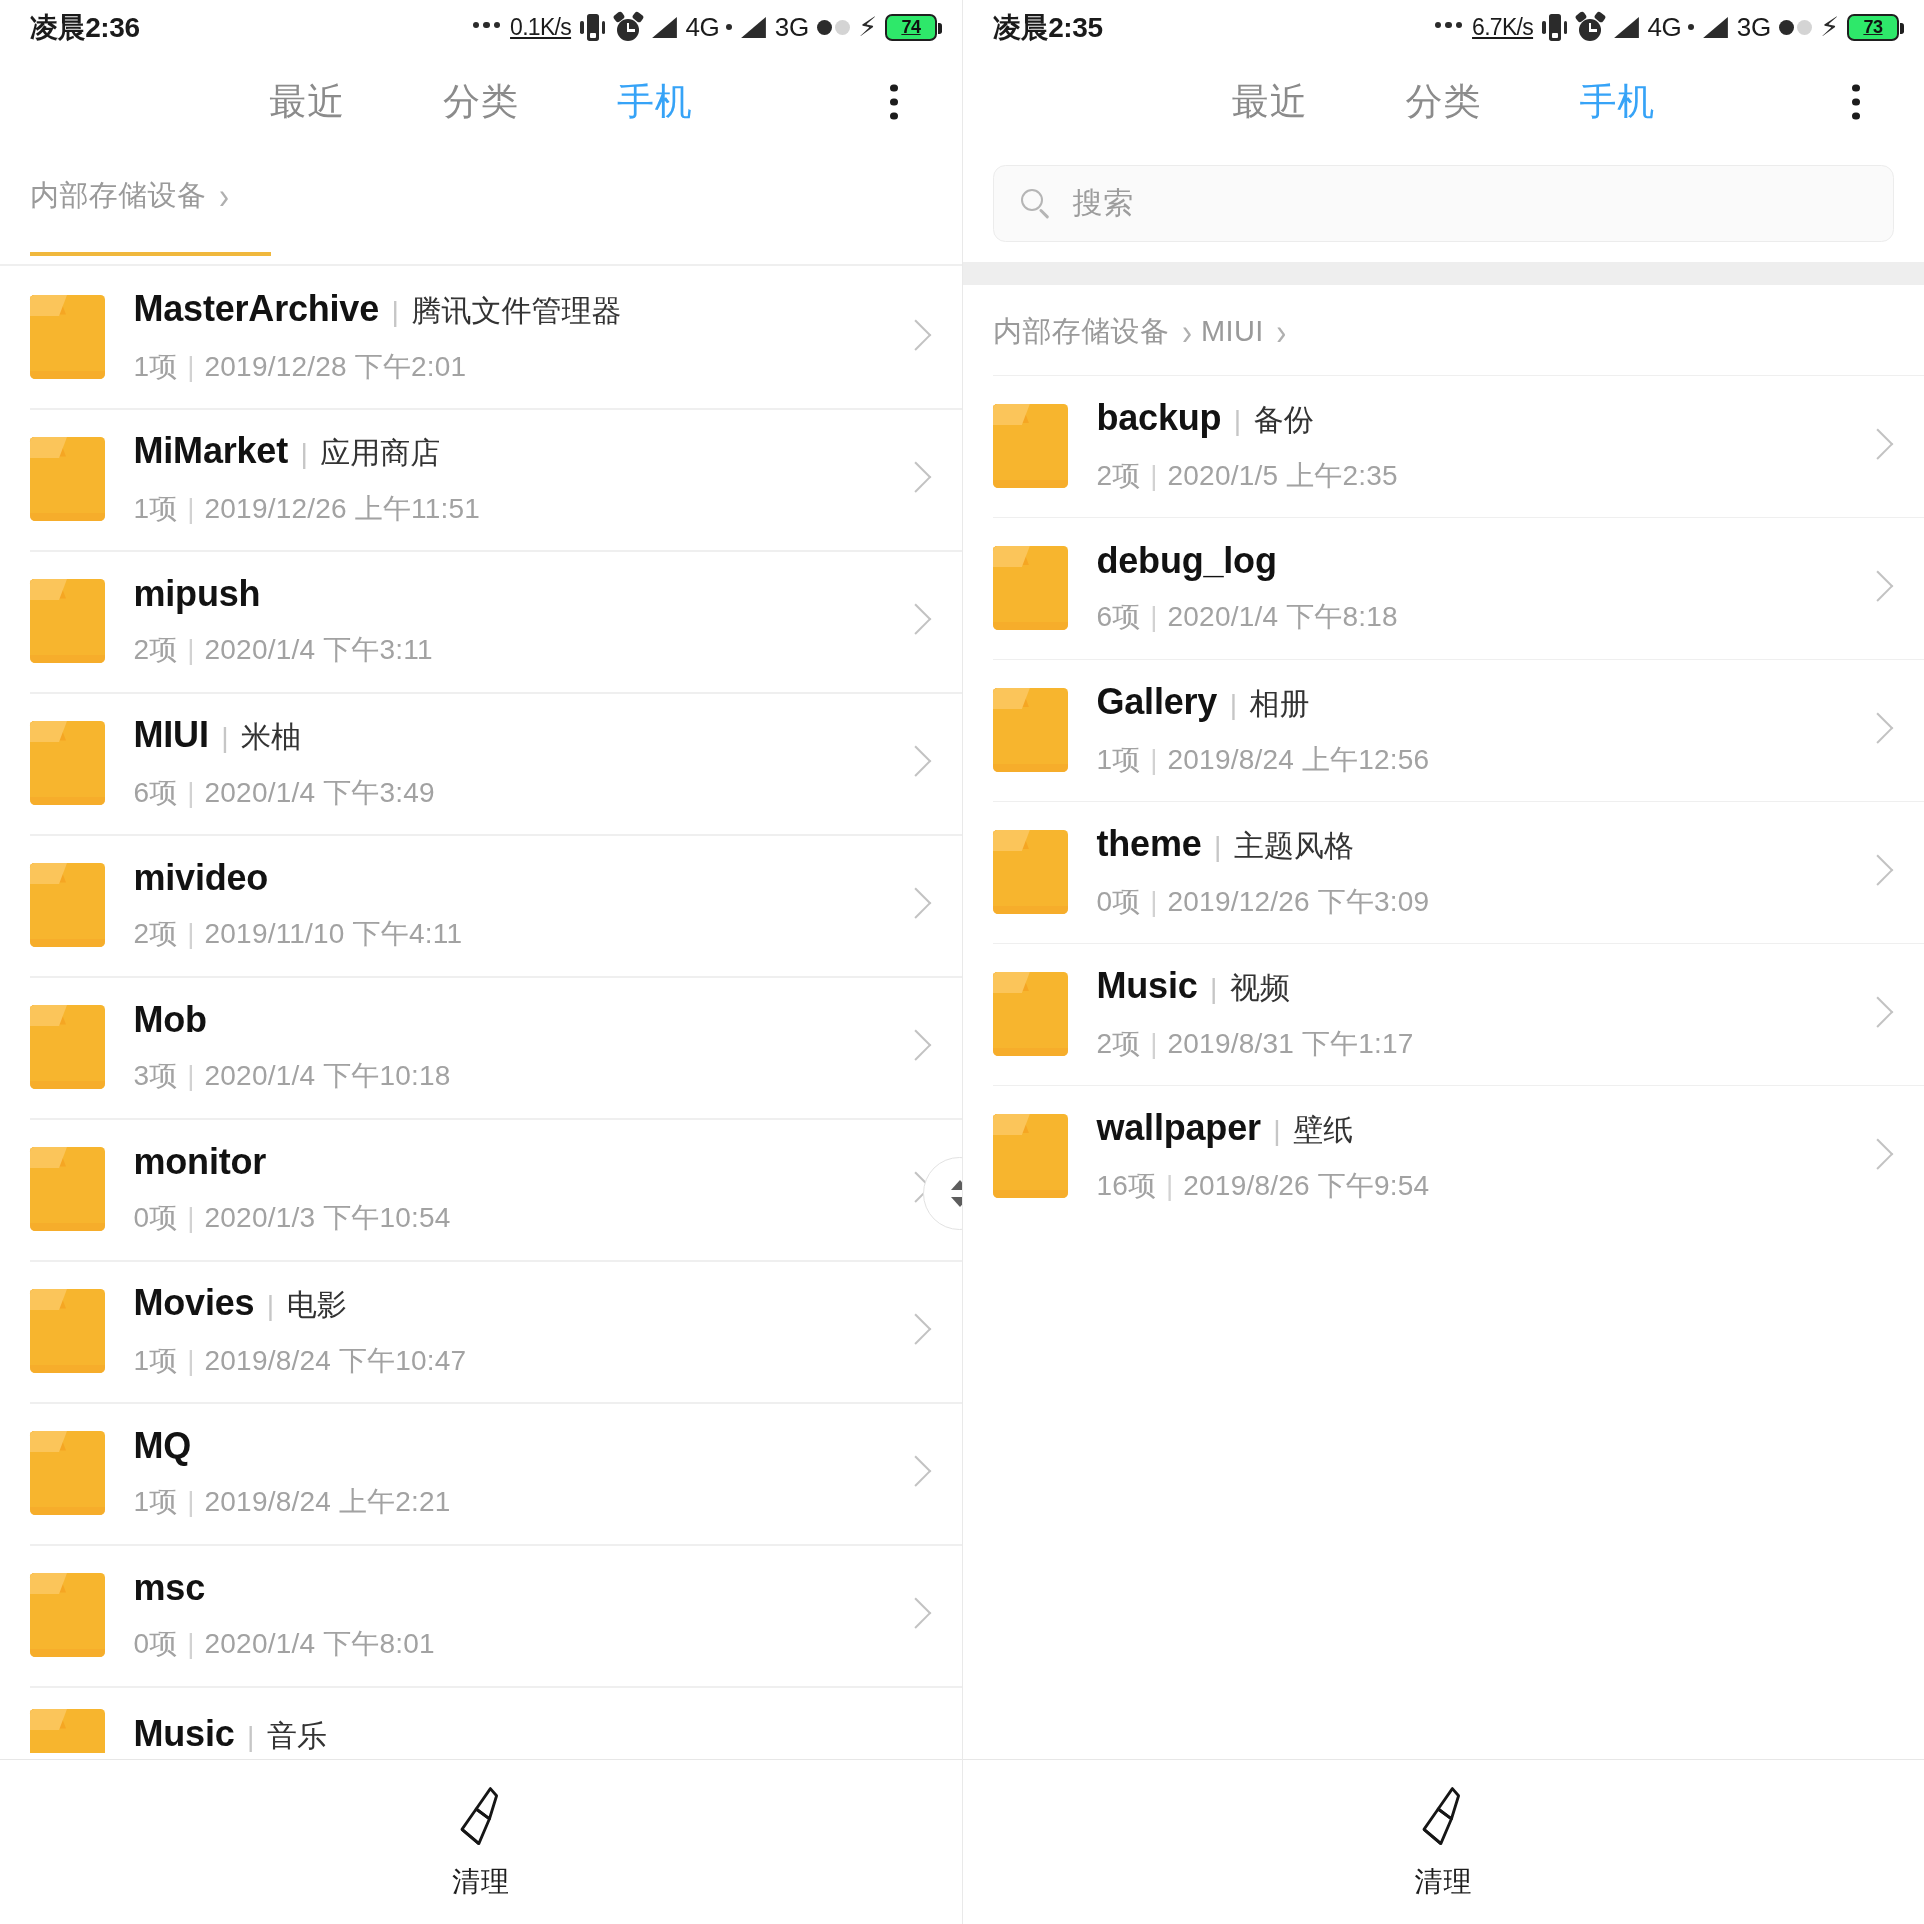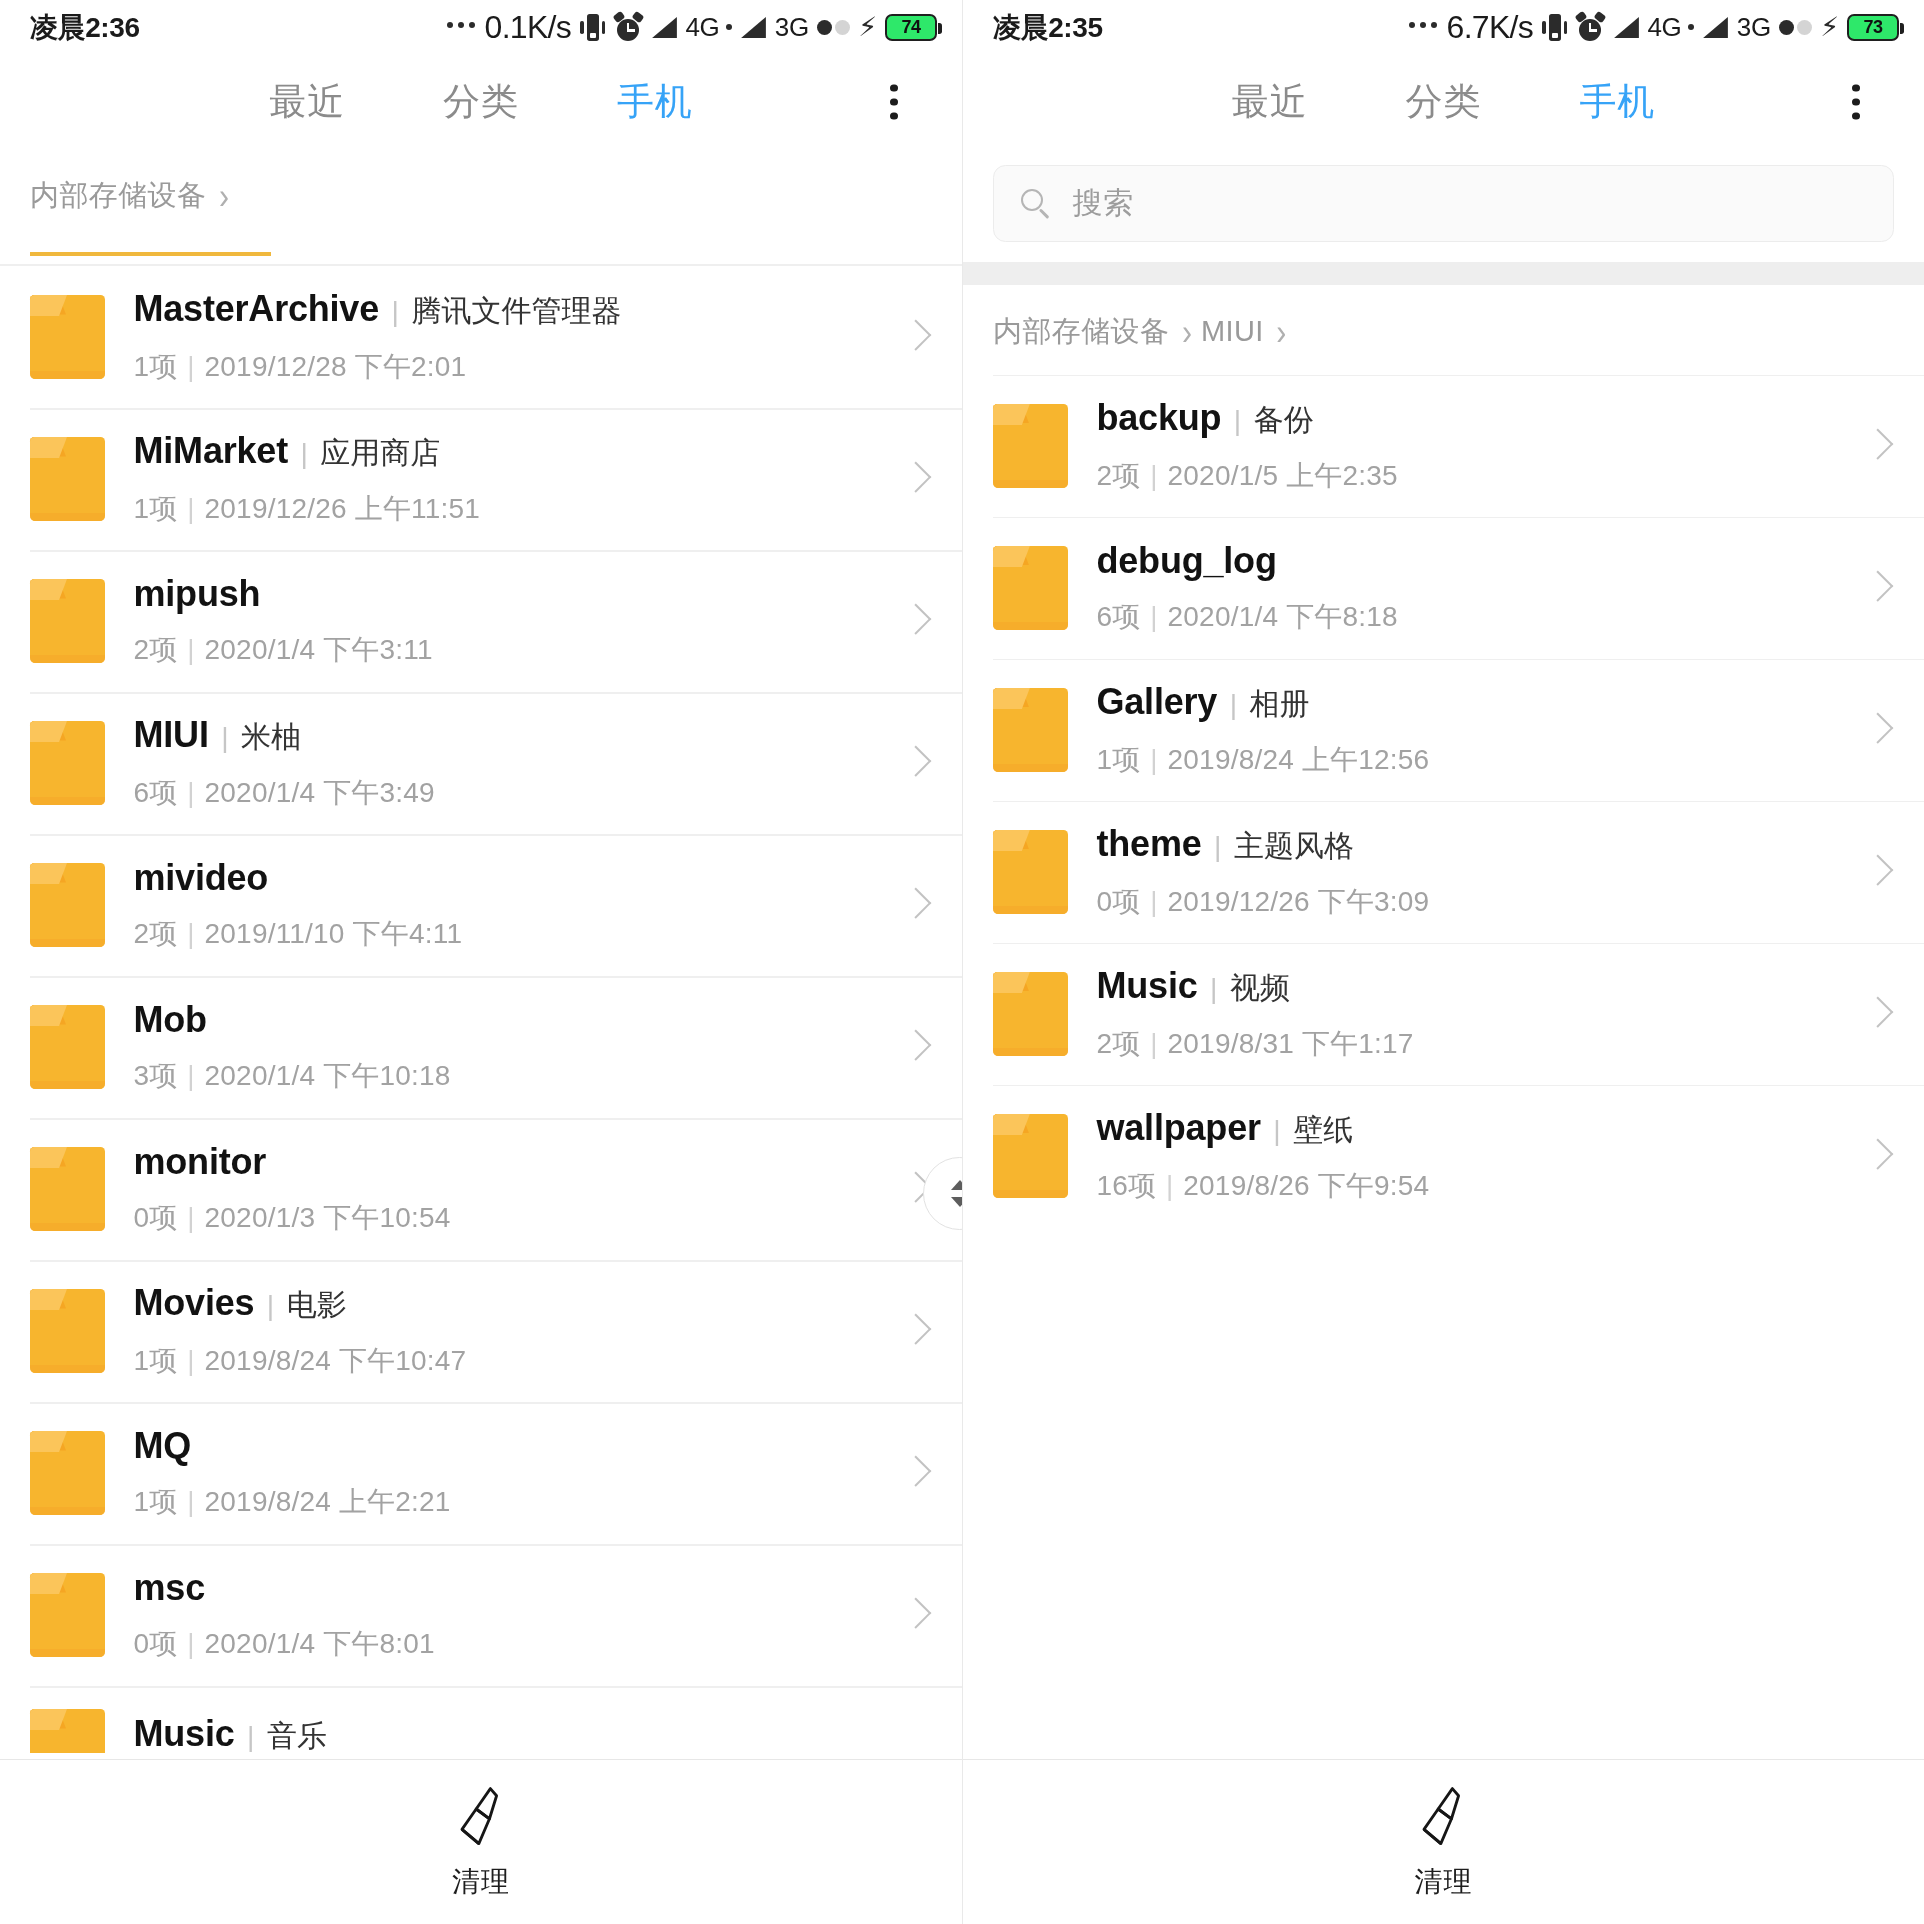--- a/index.html
+++ b/index.html
@@ -30,21 +30,21 @@
     font-size: 27px; color: #1b1b1b;
     letter-spacing: -0.3px;
   }
   .sb-clock { font-weight: 600; font-size: 28px; letter-spacing:-0.4px;}
   .sb-right {
     margin-left: auto;
     display: flex; align-items: center; gap: 8px;
   }
   .sb-dots { display:flex; align-items:flex-end; gap:4.5px; margin-right:1.8px; padding-bottom:4.5px;}
   .sb-dots i { width:6.2px; height:6.2px; border-radius:50%; background:#2b2b2b; display:block;}
-  .sb-speed { font-size: 32px; font-weight: 500; letter-spacing: -0.7px; }
+  .sb-speed { font-size: 23px; font-weight: 500; letter-spacing: -0.7px; text-decoration: underline; }
   .ic { display:inline-block; position:relative; }
   
   .ic-vibrate { width:27px; height:30px; }
   .ic-vibrate .body {
     position:absolute; left:8px; top:1.8px; width:11.6px; height:27px;
     border:2.7px solid #2b2b2b; border-radius:2.7px; background:#2b2b2b;
   }
   .ic-vibrate .body::after{
     content:""; position:absolute; left:0.9px; bottom:1.8px; width:6.2px;height:4.5px;background:#fff;border-radius:0.9px;
   }
@@ -73,21 +73,21 @@
   .net-label { font-size:26px; font-weight:500; letter-spacing:-0.4px; }
   .net-dot { width:6.2px;height:6.2px;border-radius:50%;background:#2b2b2b;display:inline-block;
              margin-left:-1.8px; vertical-align: bottom; margin-bottom:1.8px;}
   .sim-dots { display:flex; align-items:center; gap:3.6px; }
   .sim-dots .d1{width:15px;height:15px;border-radius:50%;background:#2b2b2b;}
   .sim-dots .d2{width:15px;height:15px;border-radius:50%;background:#d4d4d4;}
   .ic-bolt { font-size:28.5px; line-height:1; color:#2b2b2b; font-weight:700; }
   .battery {
     position:relative; width:52px; height:27px;
     border:2.7px solid #1f1f1f; border-radius:7.1px; background:#2ee86a;
-    display:flex; align-items:center; justify-content:center;
+    display:flex; align-items:center; justify-content:center;text-decoration:underline;
   }
   .battery::after{
     content:""; position:absolute; right:-7.1px; top:7.1px; width:4.5px;height:10.7px;
     background:#1f1f1f; border-radius:0 2.7px 2.7px 0;
   }
   .battery span{ font-size:18px; font-weight:700; color:#111; letter-spacing:-0.4px;}
 
   
   .tabbar {
     height: 94px; min-height:94px;

